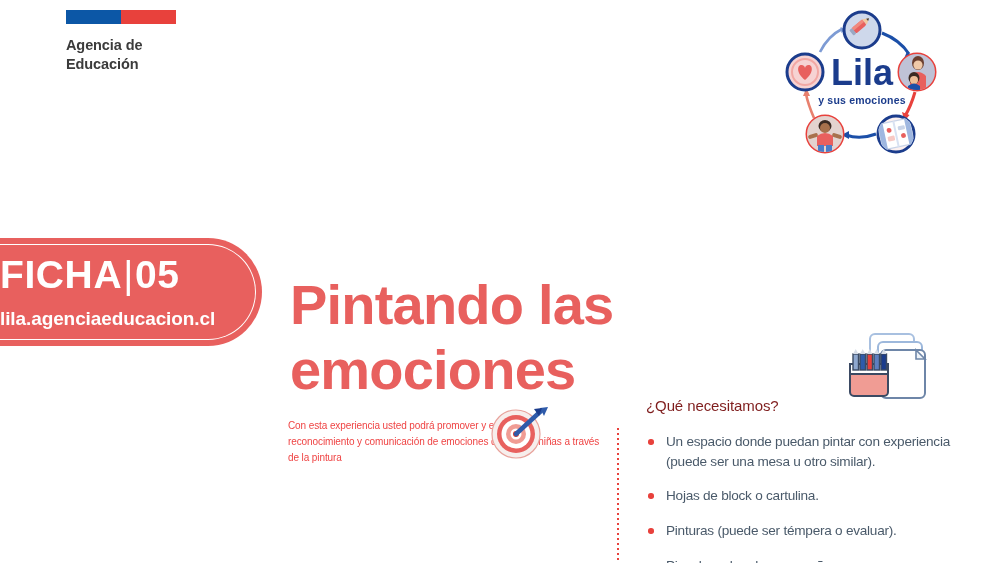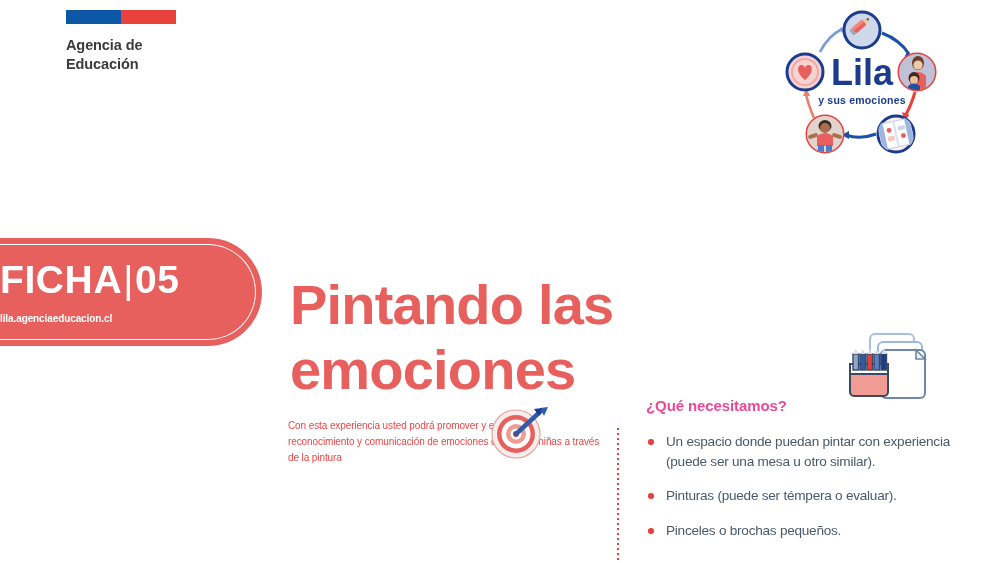--- a/index.html
+++ b/index.html
@@ -92,21 +92,21 @@
     letter-spacing: 0.6px;
     line-height: 1;
     white-space: nowrap;
   }
   .ficha-title .sep {
     font-weight: normal;
     padding: 0 1px;
   }
   .ficha-url {
     color: #ffffff;
-    font-size: 10px;
+    font-size: 19px;
     font-weight: bold;
     margin-top: 14px;
     letter-spacing: -0.1px;
     white-space: nowrap;
   }
 
   
   .main-title {
     position: absolute;
     left: 290px;
@@ -128,23 +128,23 @@
     width: 312px;
   }
   .target-icon {
     position: absolute;
     left: 198px;
     top: 0px;
     width: 70px;
     height: 56px;
   }
   .section-heading {
-    color: #ec4899;
+    color: #7f1d1d;
     font-size: 15px;
-    font-weight: bold;
+    font-weight: normal;
     letter-spacing: -0.1px;
   }
   .obj-heading { margin-top: 60px; }
   .body-text {
     color: #ef4444;
     font-size: 10px;
     line-height: 1.62;
     margin-top: 14px;
     letter-spacing: -0.1px;
   }
@@ -369,20 +369,24 @@
     </svg>
   </div>
   <h2 class="section-heading mat-heading">¿Qué necesitamos?</h2>
   <ul class="mat-list">
     <li>
       <span class="bullet"></span>
       <span>Un espacio donde puedan pintar con experiencia (puede ser una mesa u otro similar).</span>
     </li>
     <li>
       <span class="bullet"></span>
+      <span>Hojas de block o cartulina.</span>
+    </li>
+    <li>
+      <span class="bullet"></span>
       <span>Pinturas (puede ser témpera o evaluar).</span>
     </li>
     <li>
       <span class="bullet"></span>
       <span>Pinceles o brochas pequeños.</span>
     </li>
   </ul>
 </section>
 
 </body></html>

